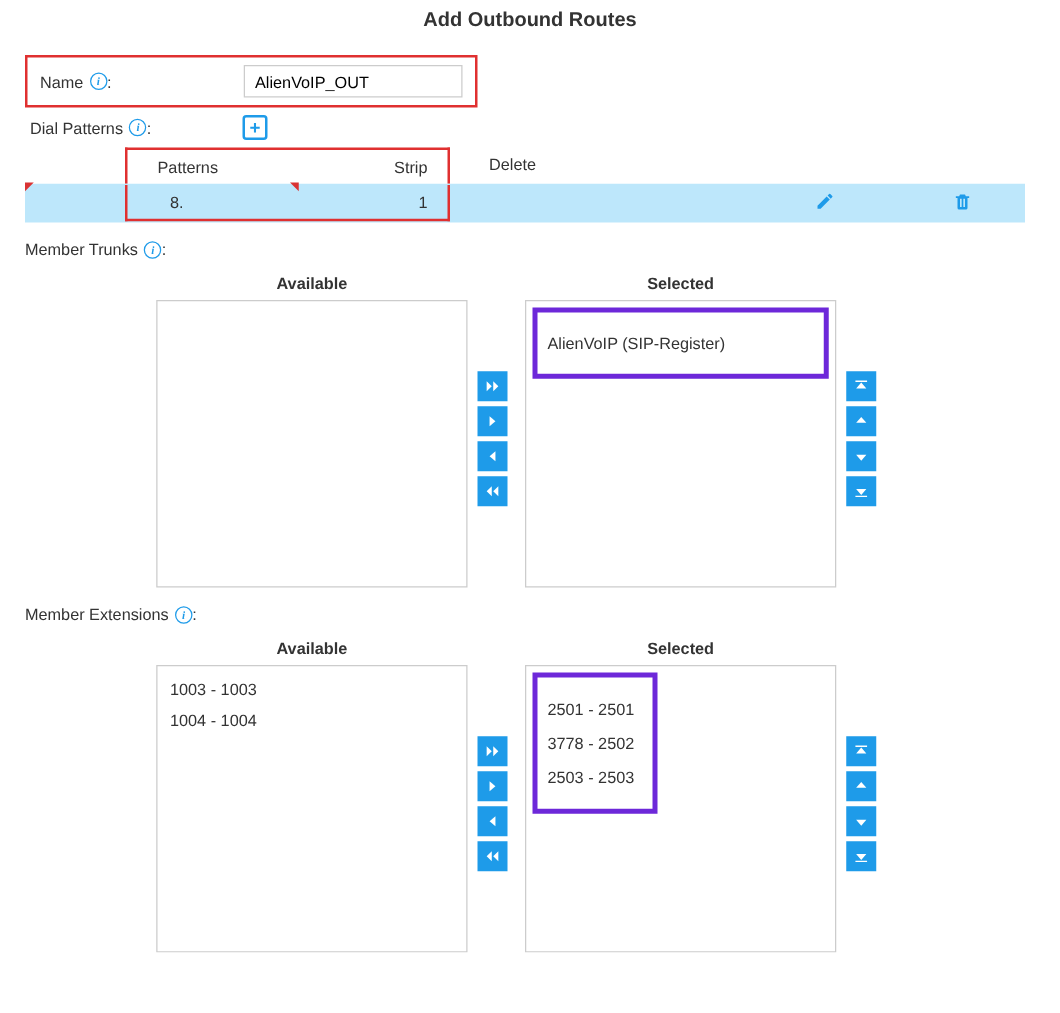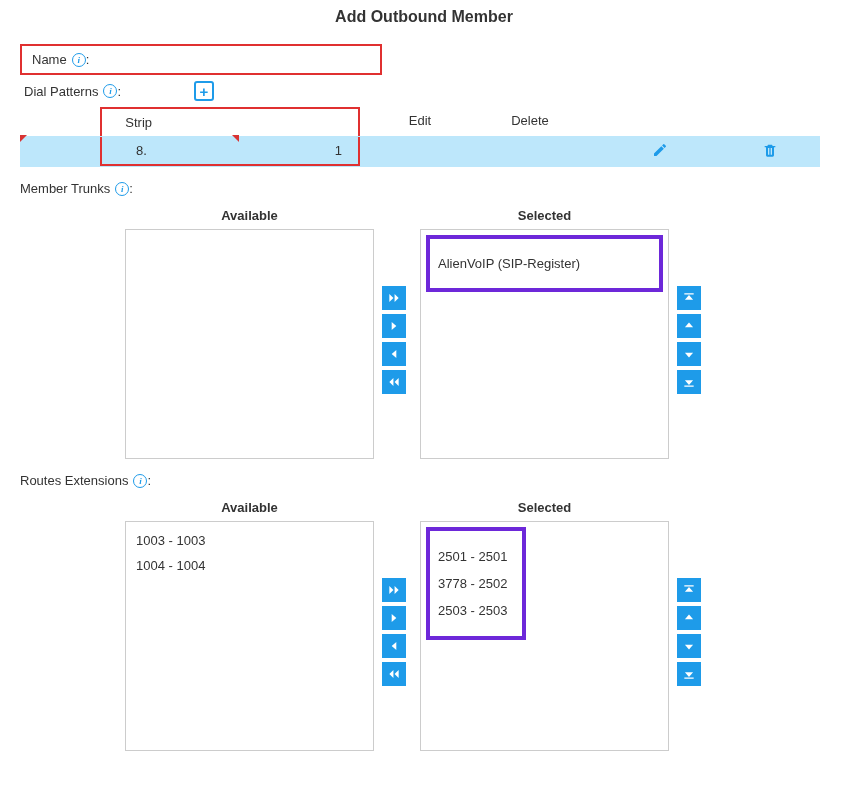--- a/index.html
+++ b/index.html
@@ -168,45 +168,46 @@
   ::-webkit-scrollbar { width: 14px; }
   ::-webkit-scrollbar-track { background: #f0f0f0; }
   ::-webkit-scrollbar-thumb { background: #c7c7c7; }
   ::-webkit-scrollbar-button {
     background: #f0f0f0; height:14px; display:block;
   }
 </style>
 </head>
 <body>
 
-<h1 class="page-title">Add Outbound Member</h1>
+<h1 class="page-title">Add Outbound Routes</h1>
 
 <div class="form-row highlighted">
   <div class="label-block">
     <span>Name</span>
     <span class="info-icon">i</span>
     <span>:</span>
   </div>
+  <input type="text" class="text-input" value="AlienVoIP_OUT" style="">
 </div>
 
 <div class="form-row" style="padding-left:24px;">
   <div class="label-block">
     <span>Dial Patterns</span>
     <span class="info-icon">i</span>
     <span>:</span>
   </div>
   <span class="add-btn">+</span>
 </div>
 
 <div class="dial-header-row">
   <div class="th-highlight">
+    <div class="col-pat">Patterns</div>
     <div class="col-strip">Strip</div>
   </div>
   <div class="col-right">
-    <div class="col-edit">Edit</div>
     <div class="col-delete">Delete</div>
   </div>
 </div>
 <div class="dial-body-row">
   <div class="td-highlight">
     <div class="col-pat">8.</div>
     <div class="col-strip">1</div>
   </div>
   <div class="col-right">
     <div class="col-prepend"></div>
@@ -285,21 +286,21 @@
       </div>
     <div class="sq-btn">
         <svg viewBox="0 0 24 24">
           <path d="M4 20h16v-2H4v2zm8-3l-7-8h14l-7 8z"></path>
         </svg>
       </div>
   </div>
 </div>
 
 <div class="section-row">
-  <span>Routes Extensions</span>
+  <span>Member Extensions</span>
   <span class="info-icon">i</span>
   <span>:</span>
 </div>
 <div class="dual-list">
   <div class="list-col">
     <h3>Available</h3>
     <div class="list-box">
       <div class="item">1003 - 1003</div>
       <div class="item">1004 - 1004</div>
     </div>

